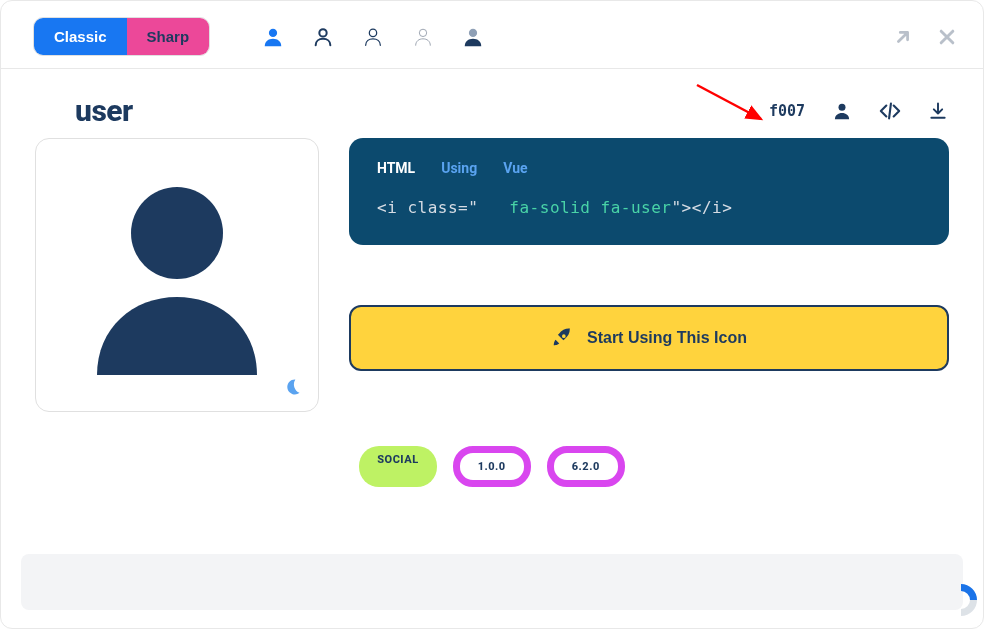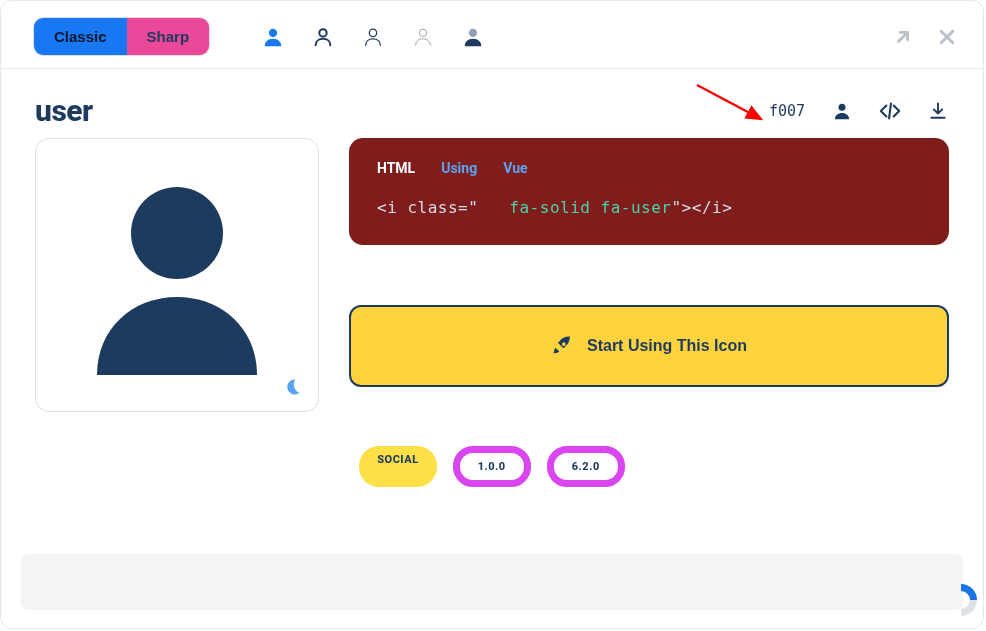--- a/index.html
+++ b/index.html
@@ -36,21 +36,21 @@
     padding: 10px 20px;
     font-size: 15px;
     font-weight: 700;
     border: none;
     cursor: pointer;
     background: #ec4899;
     color: #1d3a5f;
   }
   .toggle-btn.active {
     background: #1877f2;
-    color: #0f172a;
+    color: #ffffff;
   }
   .style-icons {
     display: flex;
     gap: 28px;
     margin-left: 40px;
     align-items: center;
   }
   .style-icon {
     width: 22px;
     height: 22px;
@@ -71,38 +71,39 @@
     cursor: pointer;
     display: flex;
     align-items: center;
     justify-content: center;
     color: #b9c0ca;
   }
   .header-row {
     display: flex;
     padding: 24px 34px 10px 34px;
     position: relative;
+    margin-left: 40px;
   }
   .icon-title {
     font-size: 30px;
     font-weight: 800;
     color: #1d3a5f;
     letter-spacing: -0.5px;
   }
   .header-actions {
     margin-left: auto;
     display: flex;
     align-items: center;
     gap: 26px;
   }
   .unicode-label {
     font-family: ui-monospace, "SF Mono", Monaco, monospace;
     font-size: 15px;
     color: #1d3a5f;
-    font-weight: 400;
+    font-weight: 700;
   }
   .hbtn {
     width: 22px;
     height: 22px;
     cursor: pointer;
     display: flex;
     align-items: center;
     justify-content: center;
     color: #1d3a5f;
   }
@@ -134,21 +135,21 @@
     color: #5aa3f0;
     cursor: pointer;
   }
   .right-col {
     flex: 1;
     display: flex;
     flex-direction: column;
     gap: 60px;
   }
   .code-card {
-    background: #7f1d1d;
+    background: #0c4a6e;
     border-radius: 14px;
     padding: 22px 28px 28px 28px;
   }
   .code-tabs {
     display: flex;
     gap: 26px;
     margin-bottom: 22px;
   }
   .code-tab {
     font-size: 14px;
@@ -161,21 +162,21 @@
     font-family: ui-monospace, "SF Mono", Monaco, Consolas, monospace;
     font-size: 16px;
     color: #d6dce4;
     letter-spacing: 0.5px;
   }
   .code-line .str { color: #49d3a7; margin-left: 31px; }
   .cta-btn {
     background: #ffd33d;
     border: 2px solid #1d3a5f;
     border-radius: 12px;
-    padding: 28px;
+    padding: 20px;
     display: flex;
     align-items: center;
     justify-content: center;
     gap: 14px;
     cursor: pointer;
     font-size: 16px;
     font-weight: 800;
     color: #1d3a5f;
   }
   .tags-row {
@@ -185,21 +186,21 @@
     margin-top: 34px;
   }
   .tag {
     padding: 7px 18px;
     border-radius: 20px;
     font-size: 11px;
     font-weight: 800;
     letter-spacing: 0.5px;
     cursor: pointer;
   }
-  .tag.blue { background: #fde047; color: #1d3a5f; }
+  .tag.blue { background: #bef264; color: #1d3a5f; }
   .tag.grey { background: transparent; color: #1d3a5f; border: 7px solid #d946ef; }
   .bottom-bar {
     position: absolute;
     bottom: 18px;
     left: 20px;
     right: 20px;
     height: 56px;
     background: #f3f4f6;
     border-radius: 8px;
   }

